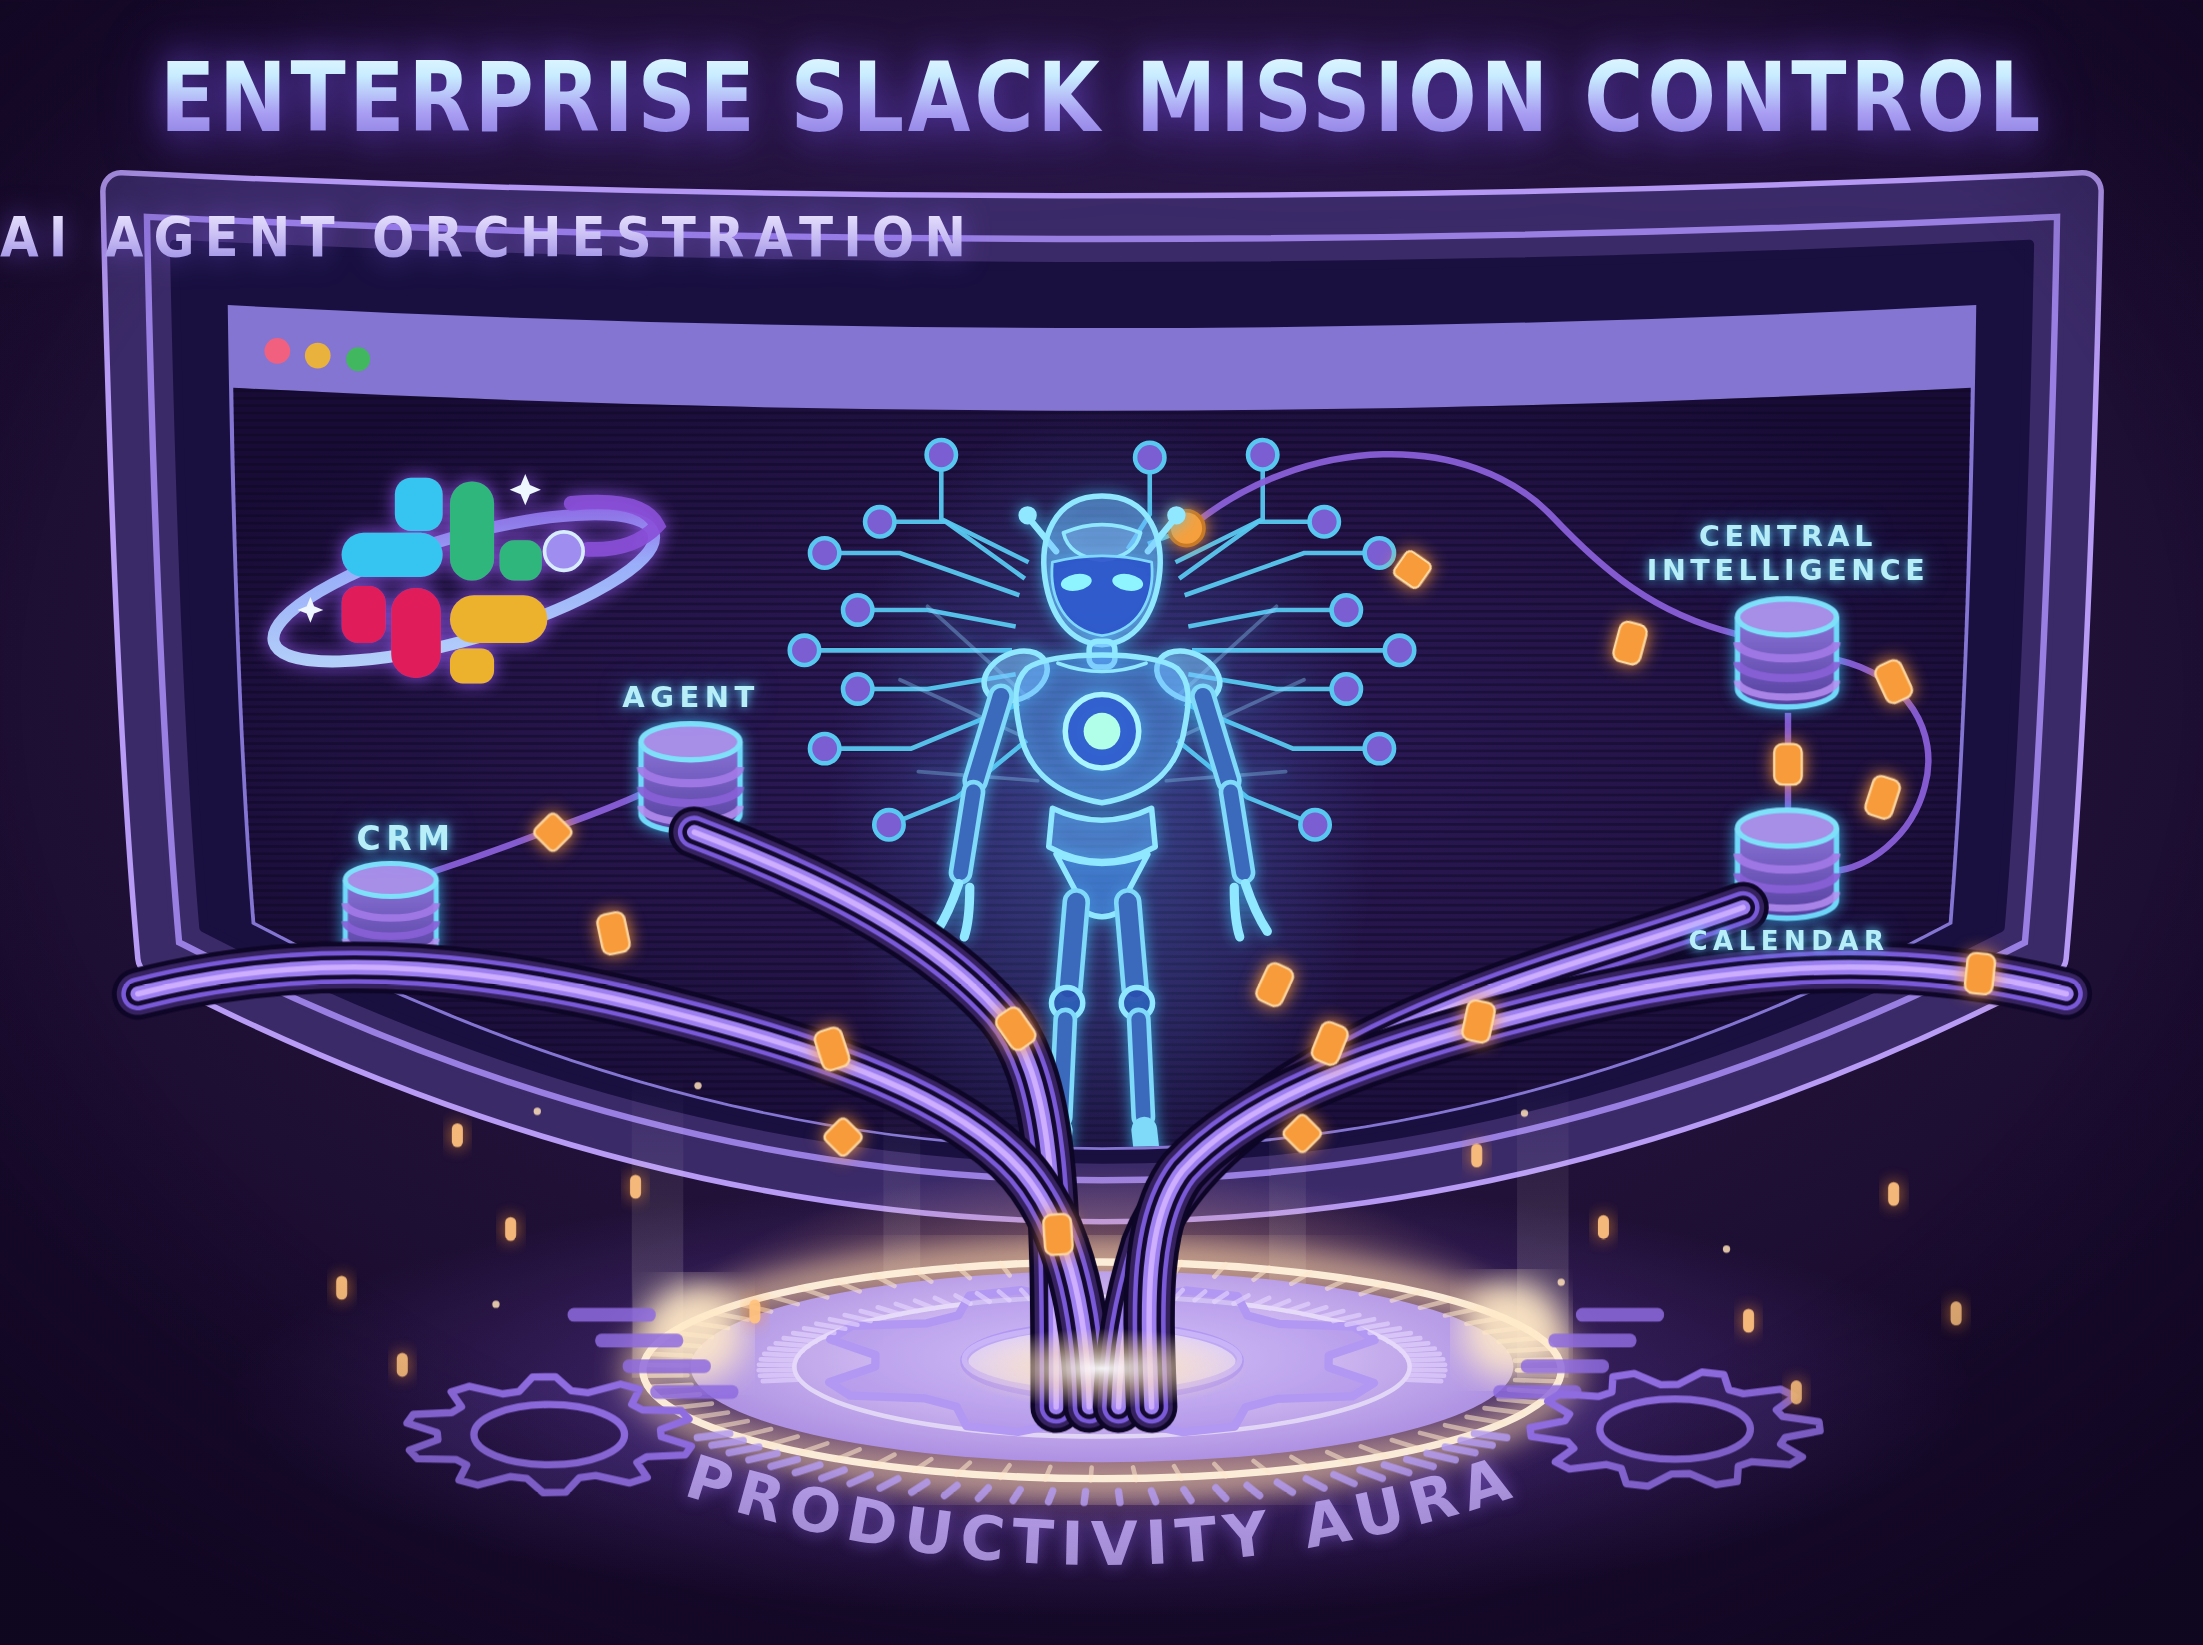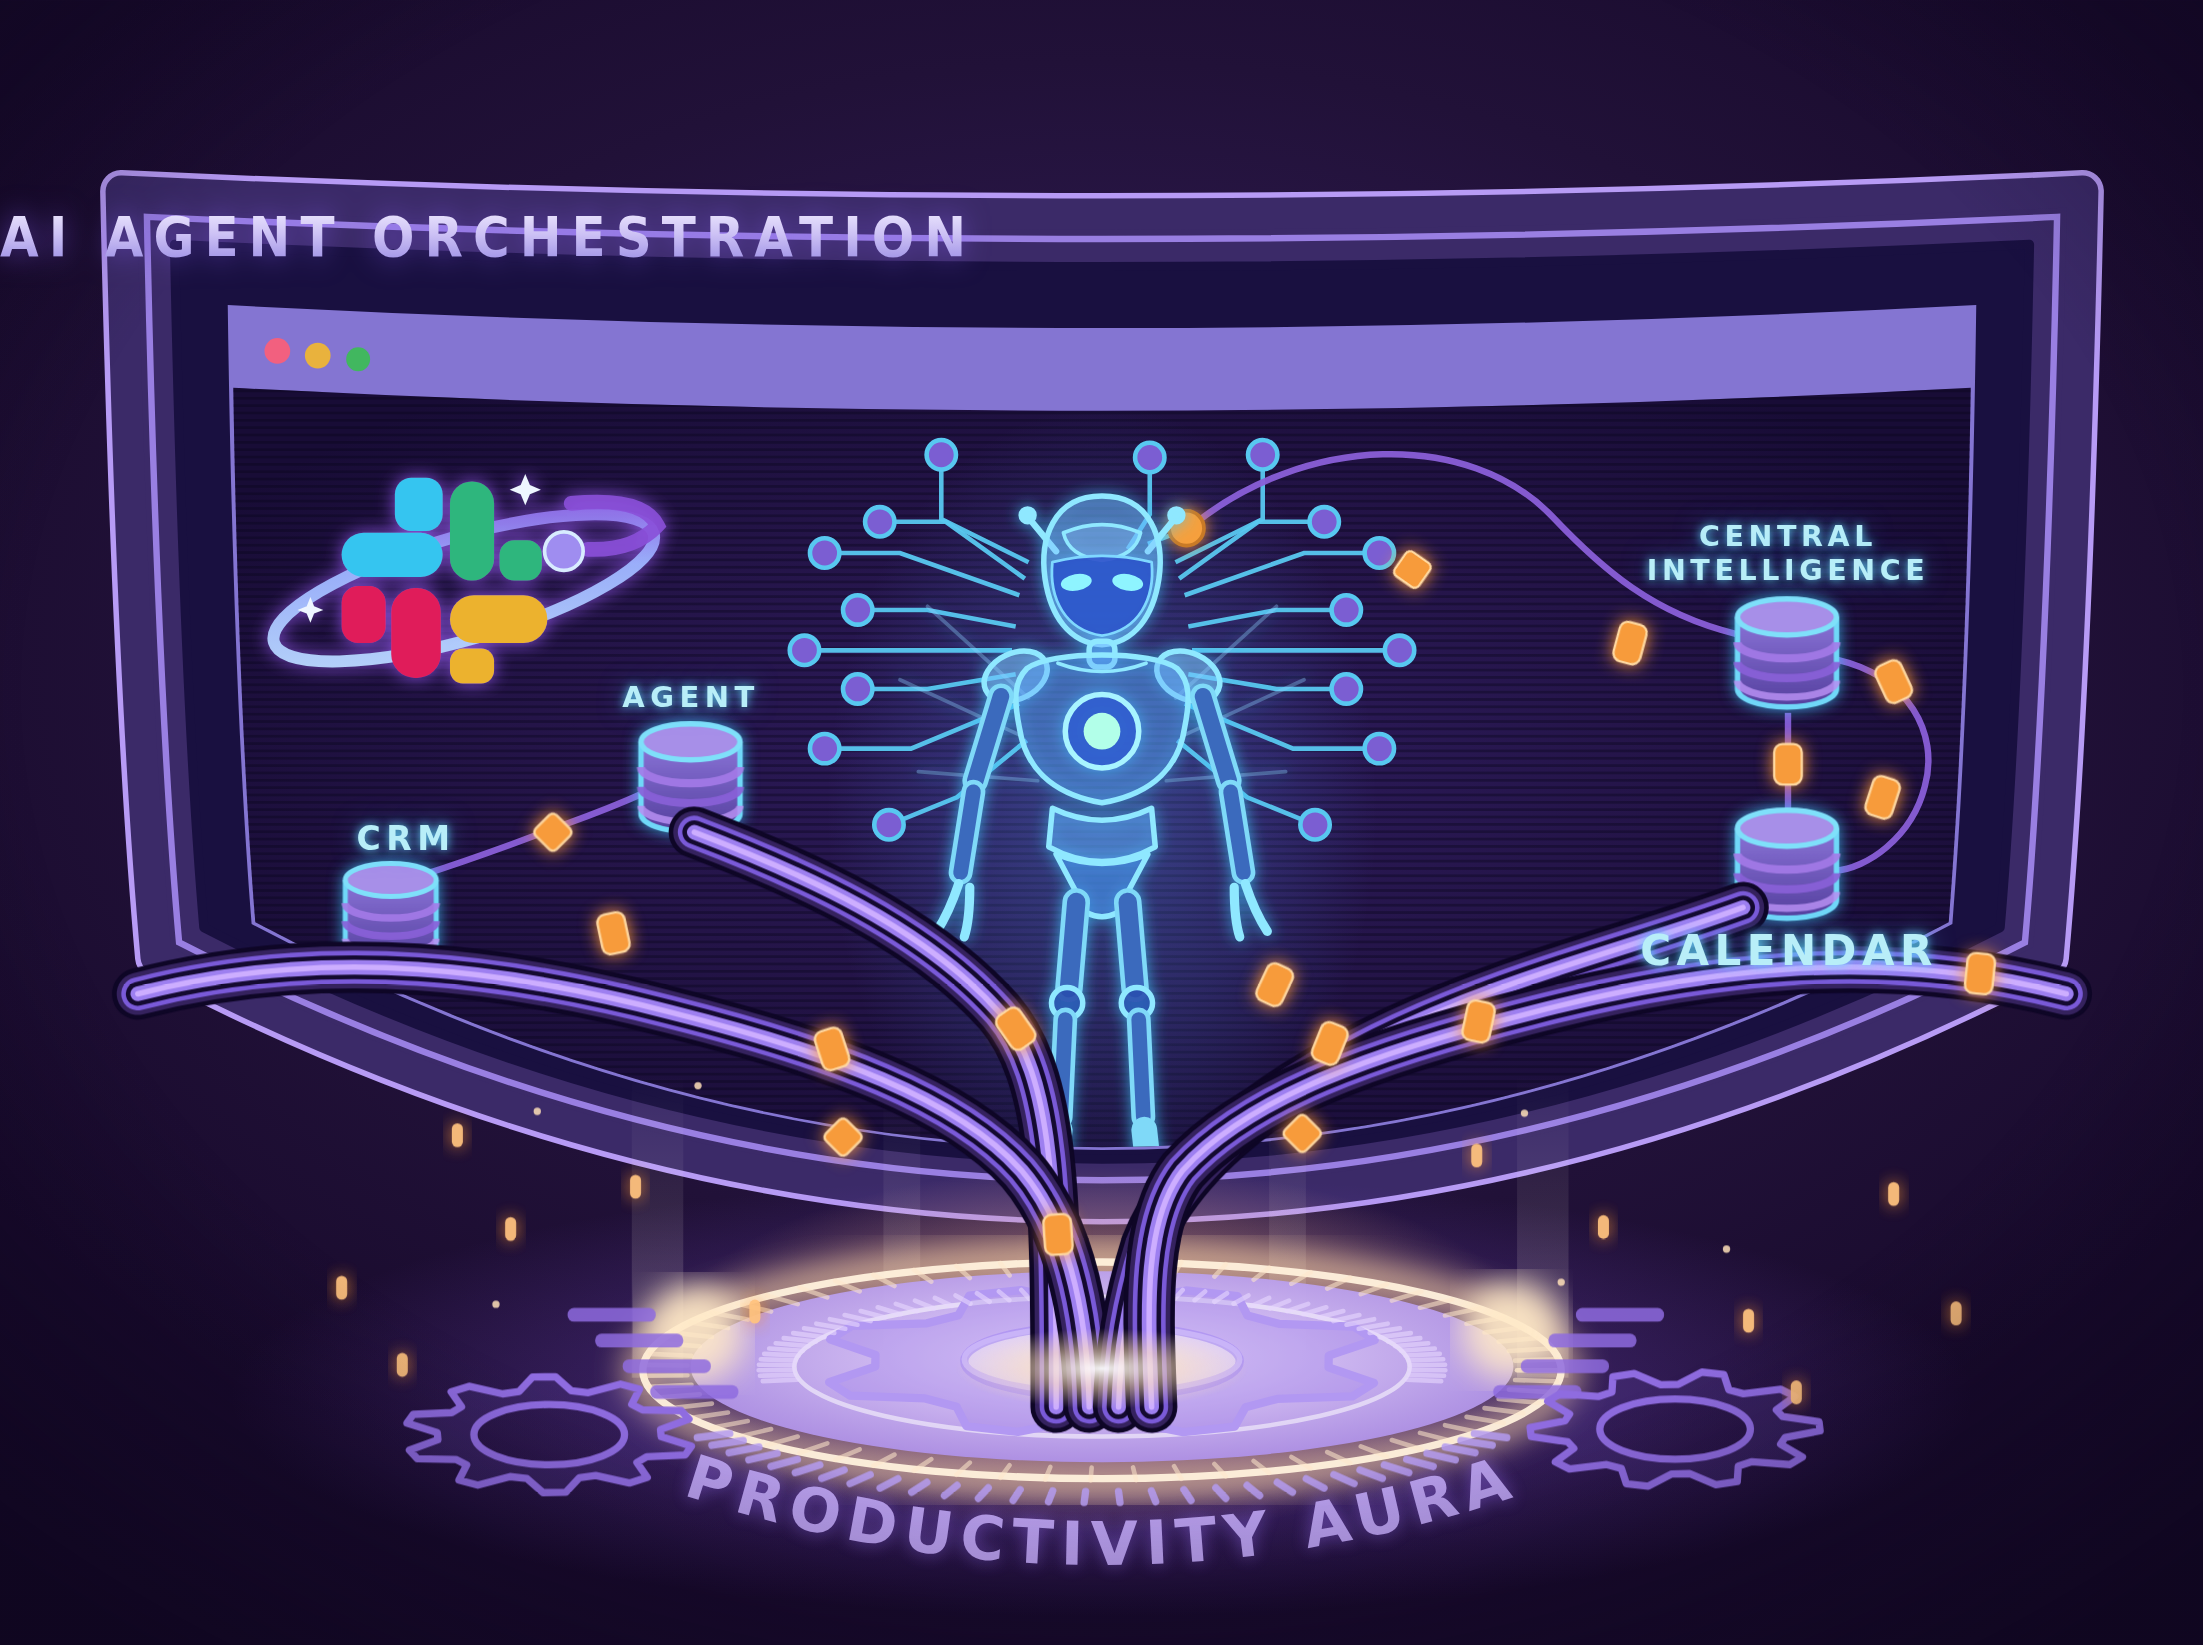--- a/index.html
+++ b/index.html
@@ -15,21 +15,21 @@
   .subtitle-wrap{position:absolute;top:208px;left:0;width:100%;text-align:left;z-index:20;}
   .subtitle-line{display:inline-block;transform:scaleY(1.1);font-size:50px;font-weight:bold;letter-spacing:10px;
     background:linear-gradient(180deg,#f2eeff 0%,#cdc2f5 45%,#9486e2 100%);
     -webkit-background-clip:text;background-clip:text;color:#c6b8f0;-webkit-text-fill-color:transparent;
     filter:drop-shadow(0 0 13px rgba(140,100,255,0.5));white-space:nowrap;}
   .node-label{position:absolute;transform:translateX(-50%);z-index:15;font-weight:bold;color:#b8eef8;text-align:center;
     text-shadow:0 0 9.2px rgba(100,220,255,0.9),0 0 26px rgba(80,180,255,0.5);white-space:nowrap;}
   .lbl-email{font-size:29px;letter-spacing:5.5px;}
   .lbl-crm{font-size:33px;letter-spacing:5.5px;}
   .lbl-ci{font-size:28.5px;letter-spacing:4.6px;line-height:1.2;}
-  .lbl-cal{font-size:42px;letter-spacing:5.5px;}
+  .lbl-cal{font-size:26px;letter-spacing:5.5px;}
 </style>
 </head>
 <body>
 
 <div id="stage">
 
   <svg id="artwork" viewBox="0 0 2400 1792" xmlns="http://www.w3.org/2000/svg">
     <defs>
       <clipPath id="screenClip">
         <path d="M 254 422 Q 1200 472 2146 422 C 2143 610 2136 828 2122 1004 Q 1200 1494 278 1004 C 264 828 257 610 254 422 Z"></path>
@@ -542,20 +542,23 @@
         <circle cx="1660" cy="1212" r="4" fill="#ffe0b8" opacity="0.85"></circle>
         <circle cx="760" cy="1182" r="4" fill="#ffe0b8" opacity="0.85"></circle>
         <circle cx="1700" cy="1396" r="4" fill="#ffe0b8" opacity="0.85"></circle>
         <circle cx="540" cy="1420" r="4" fill="#ffe0b8" opacity="0.85"></circle>
         <circle cx="1880" cy="1360" r="4" fill="#ffe0b8" opacity="0.85"></circle>
       </g>
 
     <rect x="0" y="0" width="2400" height="1792" fill="url(#vigGrad)"></rect>
   </svg>
 
+  <div class="title-wrap">
+    <span class="title-line">ENTERPRISE SLACK MISSION CONTROL</span>
+  </div>
   <div class="subtitle-wrap">
     <span class="subtitle-line">AI AGENT ORCHESTRATION</span>
   </div>
 
   <div class="node-label lbl-email" style="left:691px;top:680px;">AGENT</div>
   <div class="node-label lbl-crm" style="left:406px;top:819px;">CRM</div>
   <div class="node-label lbl-ci" style="left:1788px;top:520px;">
     <div>CENTRAL</div>
     <div>INTELLIGENCE</div>
   </div>

